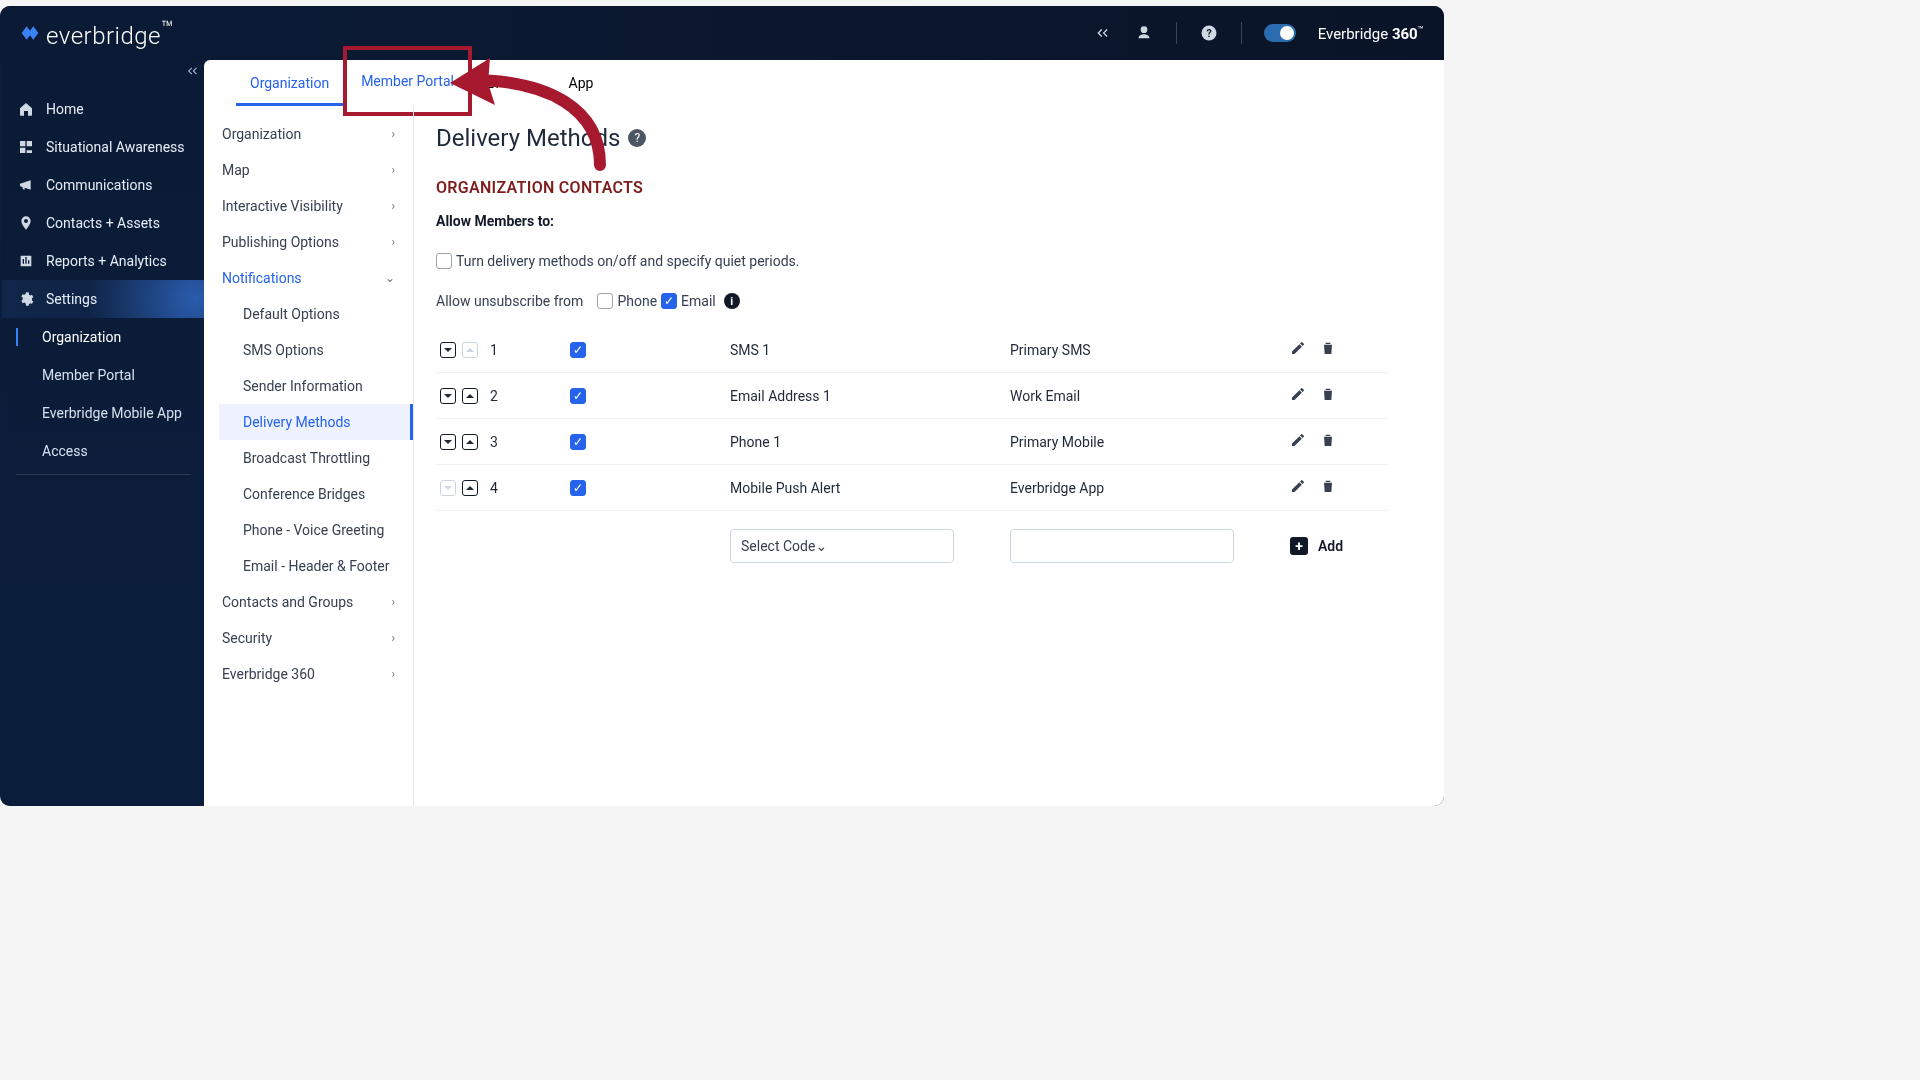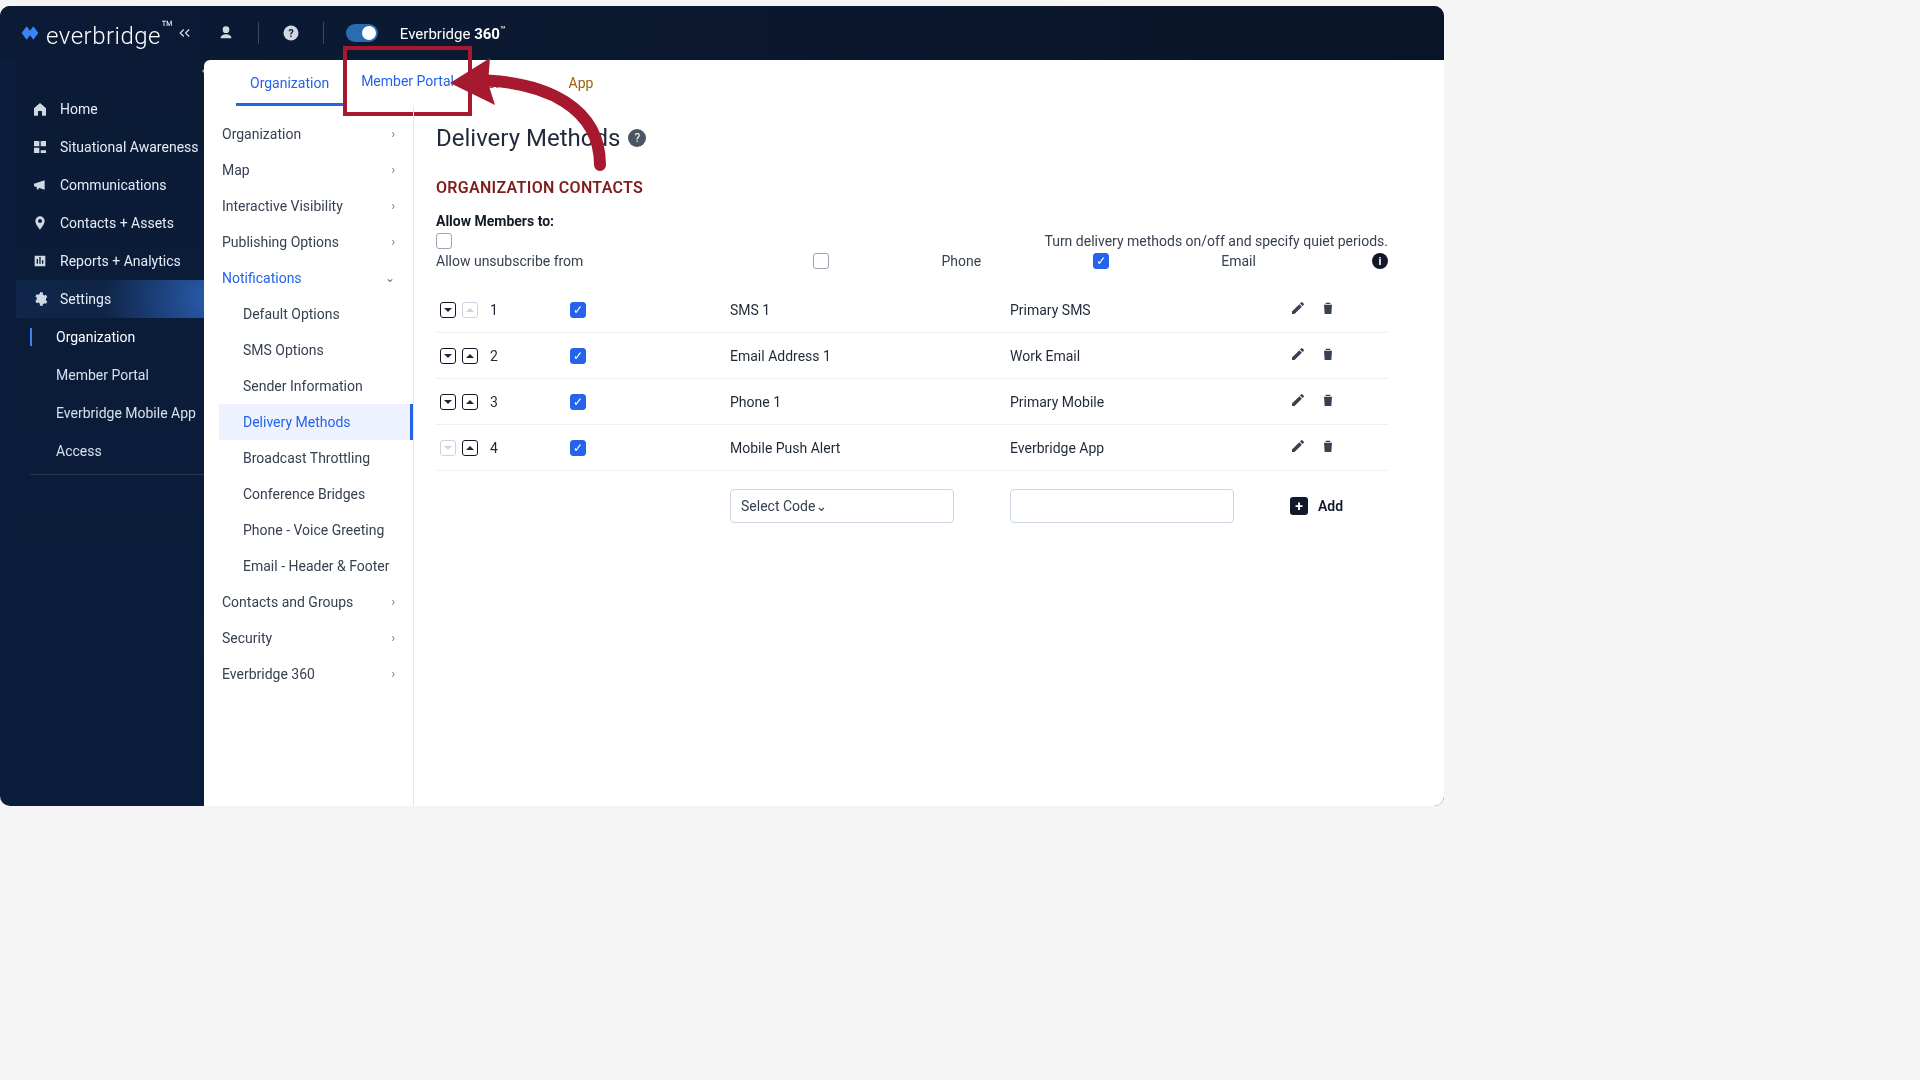--- a/index.html
+++ b/index.html
@@ -2,72 +2,72 @@
 <html><head>
 <meta charset="utf-8">
 <style>
   * { box-sizing: border-box; margin: 0; padding: 0; }
   body { font-family: -apple-system, BlinkMacSystemFont, "Segoe UI", Roboto, Arial, sans-serif; background: #f5f5f5; width: 1920px; height: 1080px; overflow: hidden; position: relative; }
   
   
   .app-frame { position: absolute; left: 0; top: 6px; width: 1444px; height: 800px; border-radius: 10px; overflow: hidden; background: #0a1e3c; }
   
   
-  .topbar { height: 54px; background: linear-gradient(to right, #0b1b36, #0a1428); display: flex; align-items: center; padding: 4px 20px; color: #fff; }
+  .topbar { height: 54px; background: linear-gradient(to right, #0b1b36, #0a1428); display: flex; align-items: center; justify-content: space-between; padding: 4px 20px; color: #fff; }
   .logo { display: flex; align-items: center; gap: 6px; font-size: 24px; color: #fff; }
   .logo svg { width: 20px; height: 20px; fill: #3b82f6; }
   .top-right { display: flex; align-items: center; gap: 22px; }
   .top-right .icon-btn { color: #cfd8e3; cursor: pointer; display:flex; align-items:center; justify-content:center; width:20px; height:20px; }
   .top-right .divider { width: 1px; height: 22px; background: rgba(255,255,255,.2); }
   .toggle { width: 32px; height: 18px; background: #2b6cb0; border-radius: 9px; position: relative; cursor:pointer; }
   .toggle::after { content:""; position:absolute; left:16px; top:2px; width:14px; height:14px; background:#fff; border-radius:50%; }
   .top-brand { color:#fff; font-size:15px; }
   .top-brand b { font-weight:700; }
   .top-brand sup { font-size:10px; }
   
   
-  .sidebar { position: absolute; left:16px; top:54px; width:203px; bottom:0; background: linear-gradient(180deg, #0b1b36 0%, #0a1e3c 100%); color:#cfd8e3; }
+  .sidebar { position: absolute; left:2px; top:54px; width:203px; bottom:0; background: linear-gradient(180deg, #0b1b36 0%, #0a1e3c 100%); color:#cfd8e3; }
   .sidebar .collapse { position:absolute; top:0; right:2px; width:22px; height:22px; display:flex; align-items:center; justify-content:center; color:#9fb0c9; cursor:pointer; }
   .side-item { display:flex; align-items:center; gap:12px; padding: 0 16px; height:38px; font-size:14px; color:#e5ecf5; cursor:pointer; }
   .side-item.settings { background: radial-gradient(circle at 95% 50%, rgba(59,130,246,.6), transparent 55%), linear-gradient(to right, #10264a, #0e2240); position: relative; }
   .sub { border-left: none; }
   .sub .side-item { padding-left: 40px; font-size:14px; color:#d6e0ee; }
   .sub .side-item.selected { color:#fff; position:relative; }
   .sub .side-item.selected::before { content:""; position:absolute; left:14px; top:10px; bottom:10px; width:2px; background:#3b82f6; }
   .side-icon { width:16px; height:16px; display:inline-flex; align-items:center; justify-content:center; flex-shrink:0; }
   .side-icon svg { width:16px; height:16px; fill:#cfd8e3; }
   .side-divider { height:1px; background: rgba(255,255,255,.12); margin: 4px 14px; }
   
   
   .content { position:absolute; left:204px; top:54px; right:0; bottom:0; background:#fff; border-top-left-radius:6px; }
   
   
   .tabs { display:flex; align-items:center; height:46px; padding: 0 32px; gap:0; border-bottom:1px solid transparent; }
-  .tab { padding: 0 14px; height:46px; display:flex; align-items:center; font-size:14px; color:#a16207; cursor:pointer; position:relative; }
+  .tab { padding: 0 14px; height:46px; display:flex; align-items:center; font-size:14px; color:#000000; cursor:pointer; position:relative; }
   .tab.active { color:#2563eb; }
   .tab.active::after { content:""; position:absolute; left:0; right:0; bottom:0; height:3px; background:#2563eb; }
   .tab.link { color:#2563eb; }
   .tab.highlight-box { border:4px solid #a6192e; padding: 0 14px; margin-top:-4px; height:70px; line-height:62px; }
   
   
   .inner-nav { position:absolute; left:0; top:46px; width:210px; bottom:0; border-right:1px solid #e5e7eb; padding: 10px 0; overflow-y:auto; }
   .inner-item { display:flex; align-items:center; justify-content:space-between; padding: 10px 18px; font-size:14px; color:#374151; cursor:pointer; }
   .inner-item.expand { color:#2563eb; }
   .inner-sub { padding-left: 15px; }
   .inner-sub .inner-item { padding-left: 24px; }
   .inner-sub .inner-item.selected { background:#eef2ff; color:#2563eb; border-right:3px solid #2563eb; }
   .chev { color:#6b7280; font-size:12px; }
   
   
   .page { position:absolute; left:210px; top:46px; right:0; bottom:0; padding: 18px 56px 18px 22px; overflow:auto; }
   .page-title { font-size:24px; font-weight:400; color:#1f2a3a; display:flex; align-items:center; gap:8px; }
   .help-dot { width:18px; height:18px; border-radius:50%; background:#4b5563; color:#fff; font-size:12px; display:inline-flex; align-items:center; justify-content:center; }
   .section-h { font-size:16px; font-weight:600; letter-spacing:.3px; color:#7f1d1d; margin-top:26px; }
   .row-text { font-size:14px; color:#111827; margin-top:16px; font-weight:700; }
-  .opt-row { display:flex; align-items:center; gap:10px; margin-top:4px; font-size:14px; color:#374151;justify-content:space-between; }
+  .opt-row { display:flex; align-items:center; gap:4px; margin-top:24px; font-size:14px; color:#374151; }
   .cbox { width:16px; height:16px; border:1.5px solid #9ca3af; border-radius:3px; display:inline-flex; align-items:center; justify-content:center; cursor:pointer; background:#fff; }
   .cbox.checked { background:#2563eb; border-color:#2563eb; }
   .cbox.checked::after { content:"✓"; color:#fff; font-size:12px; line-height:1; }
   .info-dot { width:16px; height:16px; border-radius:50%; background:#111827; color:#fff; font-size:11px; display:inline-flex; align-items:center; justify-content:center; font-weight:700; margin-left:4px; }
   
   
   .tbl { margin-top:18px; border-radius:6px; overflow:hidden; }
   .tbl-head { display:grid; grid-template-columns: 130px 160px 280px 280px 1fr; background:#eef0f3; padding:12px 4px; font-size:14px; color:#374151; }
   .tbl-head div { padding-left:4px; }
   .tbl-row { display:grid; grid-template-columns: 130px 160px 280px 280px 1fr; align-items:center; padding:13px 4px; border-bottom:1px solid #eef0f3; font-size:14px; color:#1f2937; }

